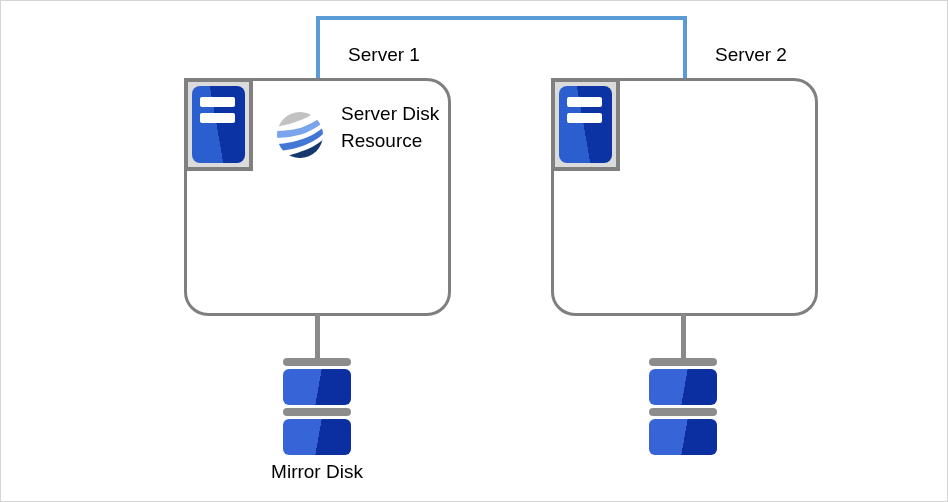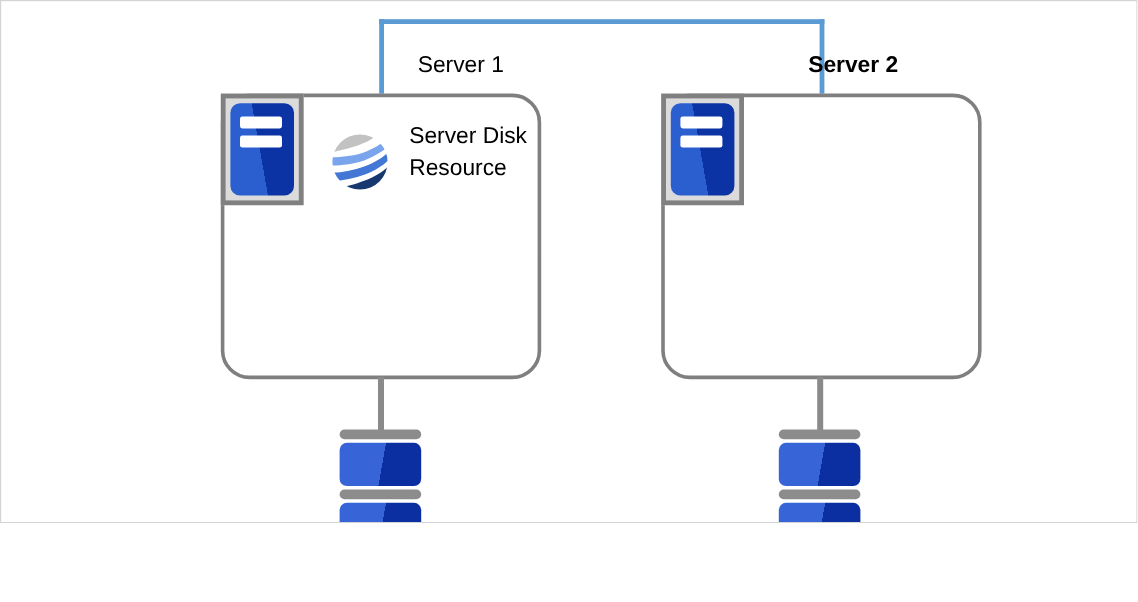--- a/index.html
+++ b/index.html
@@ -1,39 +1,39 @@
 <!DOCTYPE html>
 <html><head>
 <meta charset="utf-8">
 <style>
   html,body{margin:0;padding:0;background:#ffffff;}
   .canvas{
     position:relative;
-    width:948px;height:436px;
+    width:948px;height:502px;
     box-sizing:border-box;
     background:#ffffff;
     border:1px solid #d4d4d4;
     font-family:"Liberation Sans", sans-serif;
     color:#000;
     overflow:hidden;
   }
   
   .conn{position:absolute;background:#5b9bd5;}
   .conn-h{left:315px;top:15px;width:371px;height:4px;}
   .conn-v1{left:315px;top:15px;width:4px;height:62px;}
   .conn-v2{left:682px;top:15px;width:4px;height:62px;}
 
   
   .server-label{
     position:absolute;top:44px;width:132px;
     font-size:19px;line-height:20px;text-align:center;
     white-space:nowrap;
   }
   .sl1{left:317px;}
-  .sl2{left:644px;font-weight:bold;}
+  .sl2{left:684px;}
 
   
   .server-box{
     position:absolute;top:77px;width:267px;height:238px;
     box-sizing:border-box;
     background:#ffffff;
     border:3px solid #7f7f7f;
     border-radius:24px;
   }
   .sb1{left:183px;}
@@ -149,14 +149,15 @@
     <div class="disk-platter"></div>
   </div>
 
   <div class="disk dk2">
     <div class="disk-cap"></div>
     <div class="disk-platter"></div>
     <div class="disk-cap"></div>
     <div class="disk-platter"></div>
   </div>
 
+  <div class="disk-label">Mirror Disk</div>
 
 </div>
 
 </body></html>

